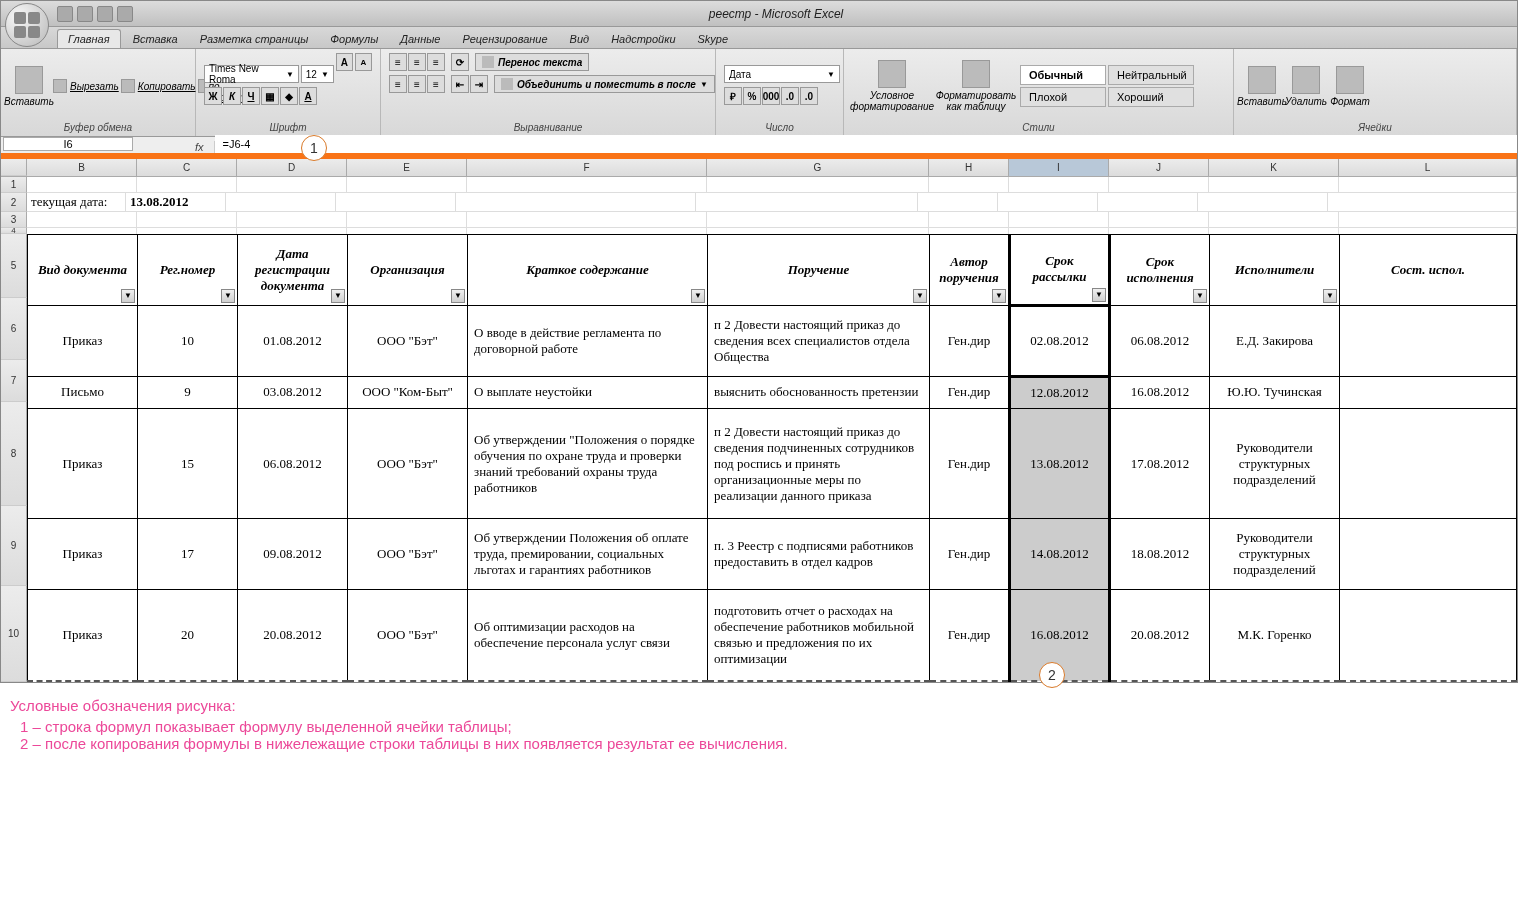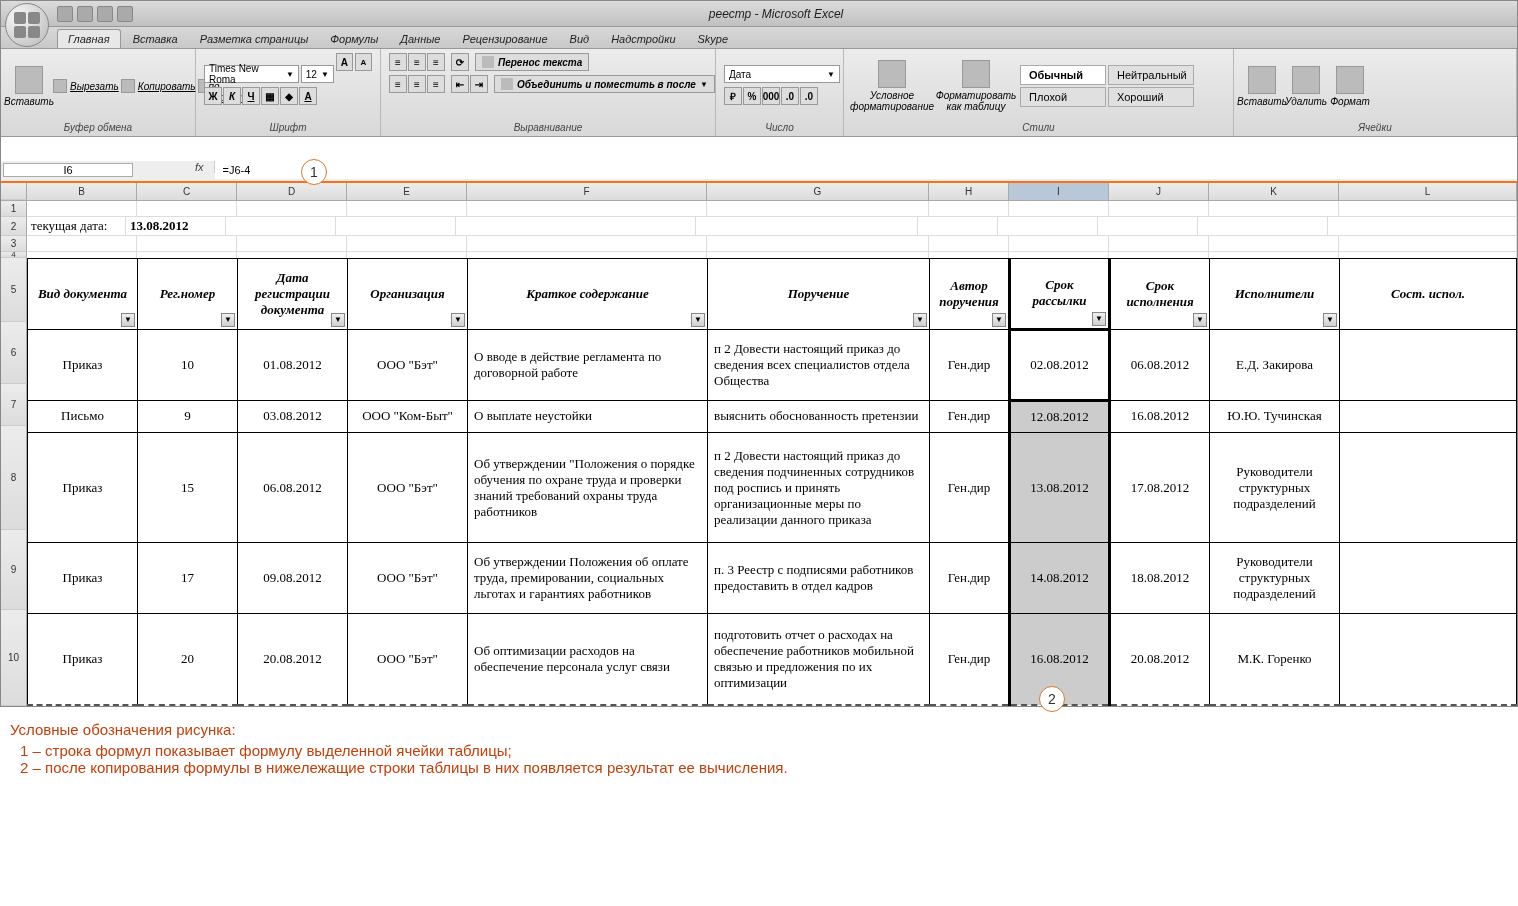--- a/index.html
+++ b/index.html
@@ -139,26 +139,25 @@
     border: 1px solid #aaa;
     padding: 3px 8px;
     font-size: 11px;
     width: 86px;
     background: #fff;
     text-align: left;
   }
   .style-cell.shaded { background: #e0e0e0; }
   .formula-bar {
     display: flex;
-    align-items: flex-start;
-    border-bottom: 2px solid #f97316;
+    align-items: flex-end;
+    border-bottom: 6px solid #f97316;
     height: 22px;
     background: #eee;
     position: relative;
-    margin-top: 24px;
   }
   .name-box {
     width: 130px;
     border-right: 1px solid #999;
     padding: 0 8px;
     display: flex; align-items: center; justify-content: center;
     font-size: 11px;
     background: #fff;
     margin: 2px;
     border: 1px solid #aaa;
@@ -268,21 +267,21 @@
     border-left: 3px solid #000;
     border-right: 3px solid #000;
   }
   .data-table tr:last-child td {
     border-bottom: 2px dashed #555;
   }
   .pre-rows .cell { font-family: "Times New Roman", serif; font-size:13px; }
   .legend {
     padding: 14px 10px;
     font-size: 15px;
-    color: #c2410c;
+    color: #ec4899;
   }
   .legend-title { margin-bottom: 4px; }
   .legend-item { margin-left: 10px; }
 </style>
 </head>
 <body>
 
 <div class="excel-window">
 
   <div class="titlebar">

